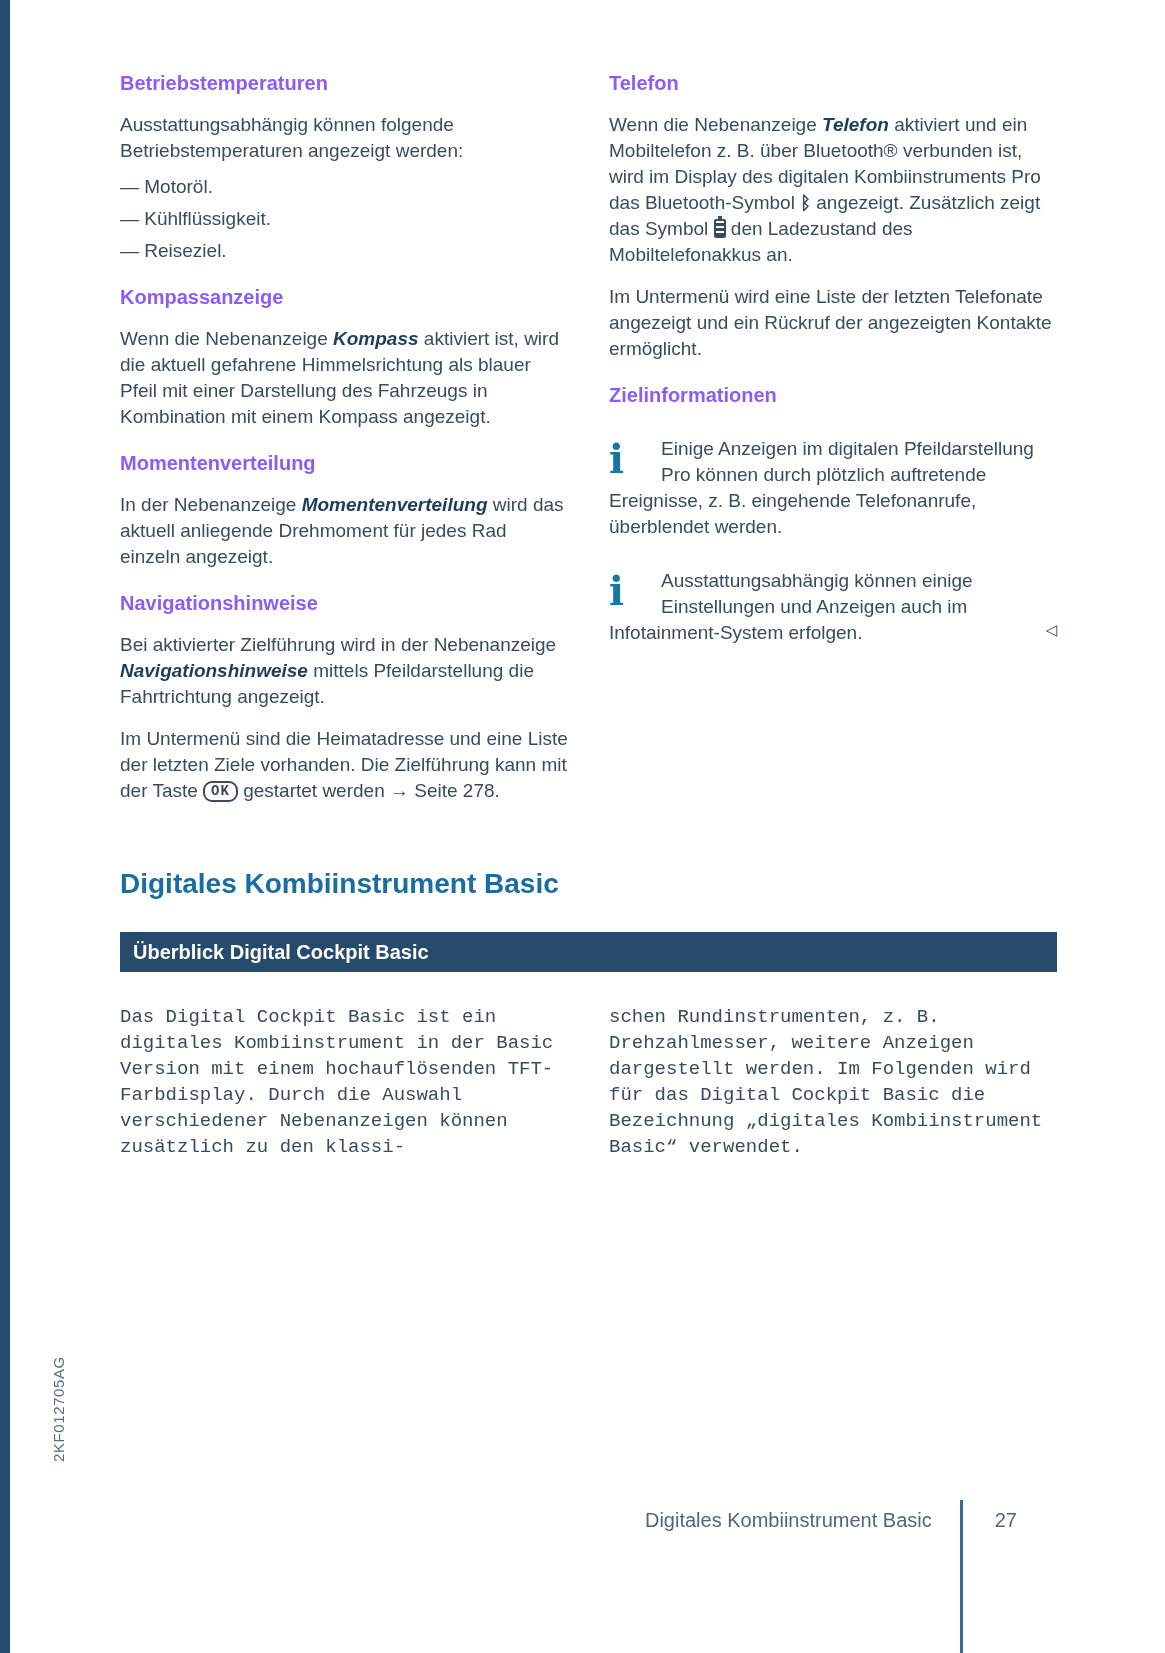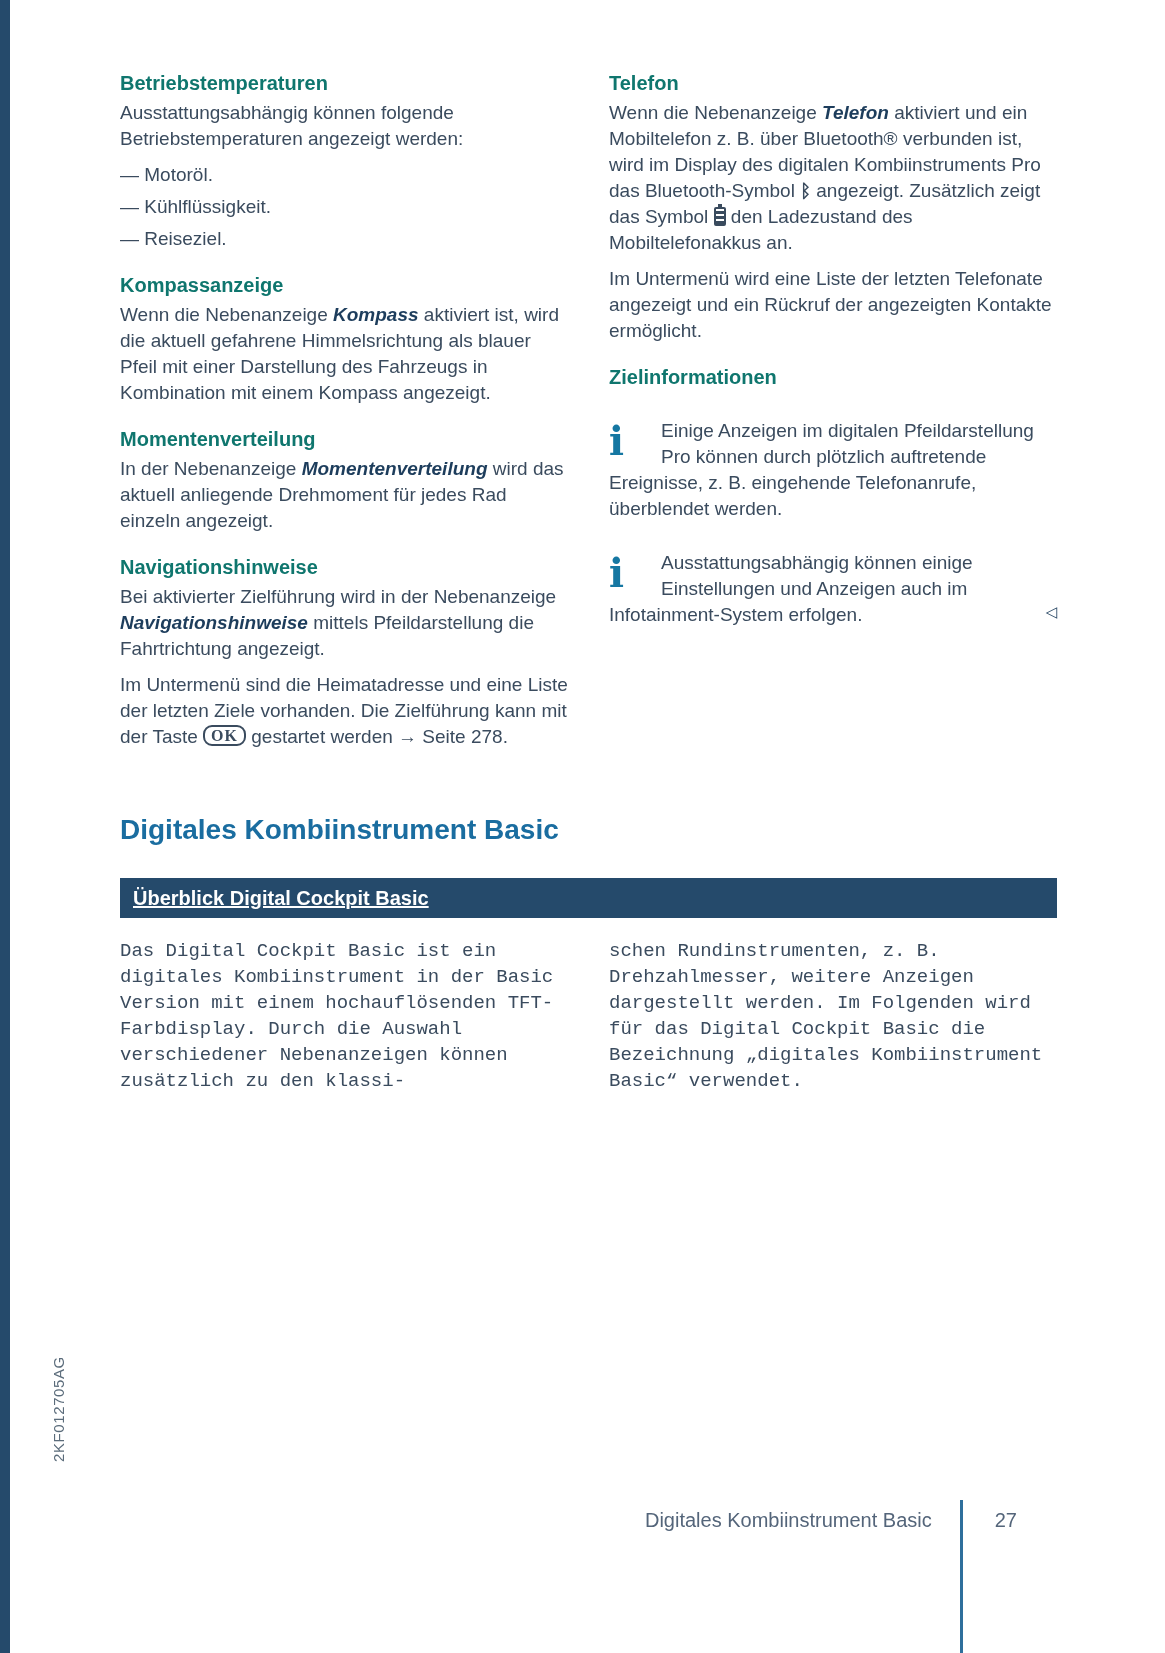--- a/index.html
+++ b/index.html
@@ -22,35 +22,35 @@
     position:absolute; left:50px; top:1462px;
     transform:rotate(-90deg); transform-origin:0 0;
     font-size:15px; letter-spacing:0.6px; color:#5a6b7a;
     white-space:nowrap;
   }
   .content { position:absolute; left:120px; top:70px; width:937px; }
   .columns { display:flex; gap:41px; }
   .col { width:448px; }
   .sec {
     font-size:20px; line-height:26px; font-weight:bold;
-    color:#0f766e; margin:20px 0 4px;
+    color:#8b5cf6; margin:20px 0 4px;
   }
   .col .sec:first-child { margin-top:0; }
   .body, .dash-list li, .note-text {
     font-size:19px; line-height:26px; color:#3a4b5e;
   }
-  p.body { margin:4px 0 10px; }
+  p.body { margin:16px 0 10px; }
   .dash-list { list-style:none; margin:2px 0 10px; }
   .dash-list li { margin-bottom:6px; }
   .seg-emph { font-weight:bold; font-style:italic; color:#1d3d5c; }
   .inline-icon { display:inline-block; }
   .icon-ok-key {
     border:2px solid #3a4b5e; border-radius:9px;
-    font-family:Liberation Serif, serif;
-    font-size:16px; font-weight:bold; line-height:17px;
+    font-family:Liberation Mono, monospace;
+    font-size:14px; font-weight:bold; line-height:17px;
     padding:0 6px; letter-spacing:1px; color:#3a4b5e;
     vertical-align:2px;
   }
   .icon-bluetooth {
     font-family:"DejaVu Sans", sans-serif;
     font-weight:bold; font-size:18px; color:#3a4b5e;
   }
   .icon-battery {
     position:relative; width:12px; height:19px;
     border:2px solid #3a4b5e; border-radius:2px;
@@ -76,21 +76,20 @@
   .big-title {
     margin:54px 0 0;
     font-size:28px; line-height:32px; font-weight:bold;
     color:#1a6da0;
   }
   .banner {
     margin-top:32px; height:40px; line-height:40px;
     background:#254a6b; color:#ffffff;
     font-size:20px; font-weight:bold;
     padding-left:13px;
-    text-decoration:underline;
   }
   .columns.basic { margin-top:16px;font-family:Liberation Mono, monospace; }
   .footer {
     position:absolute; right:148px; bottom:0; height:153px;
     display:flex; align-items:flex-start;
     color:#54657a;
   }
   .footer-title { font-size:20px; padding-top:9px; margin-right:28px; white-space:nowrap; }
   .footer-divider { width:3px; height:153px; background:#2e6f9c; }
   .footer-page { font-size:20px; padding-top:9px; margin-left:32px; }

